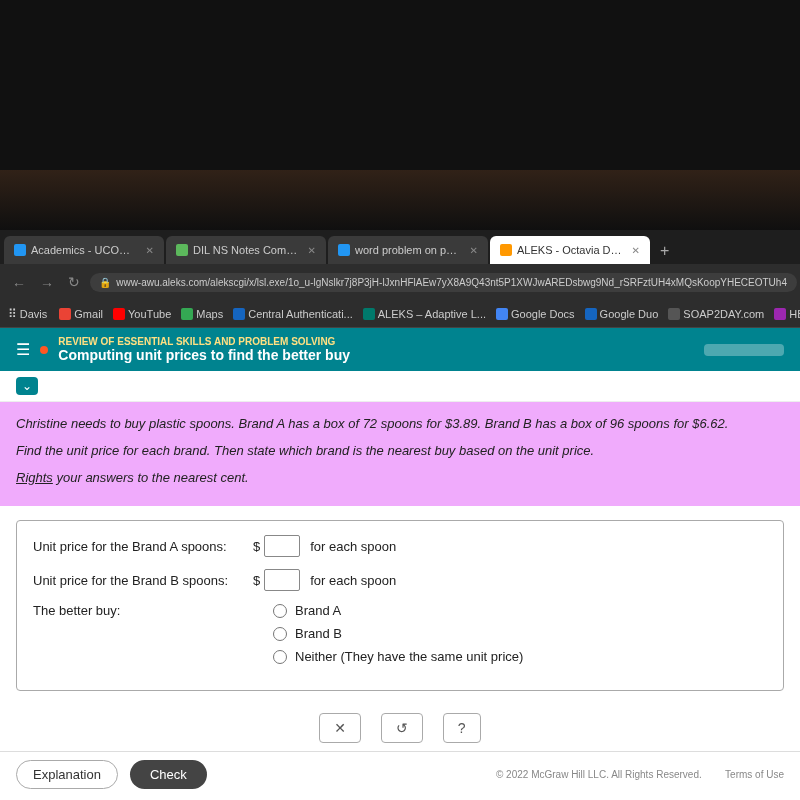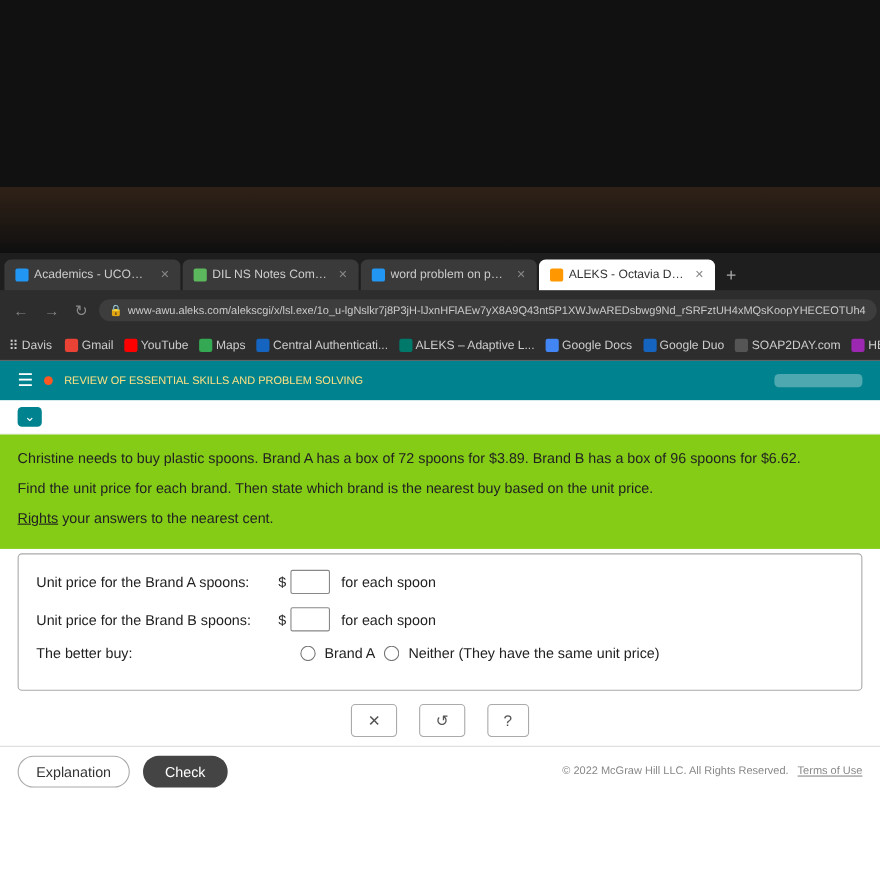--- a/index.html
+++ b/index.html
@@ -183,21 +183,21 @@
       border-radius: 50%;
       background: #ff5722;
     }
     .header-text-block {
       display: flex;
       flex-direction: column;
     }
     .header-small {
       font-size: 10px;
       color: #ffe082;
-      font-weight: normal;
+      font-weight: bold;
       text-transform: uppercase;
     }
     .header-title {
       font-size: 14px;
       color: #fff;
       font-weight: bold;
     }
     .header-spacer { flex: 1; }
     .header-bar-right {
       width: 80px;
@@ -222,35 +222,36 @@
       cursor: pointer;
       font-size: 12px;
       display: flex;
       align-items: center;
       justify-content: center;
     }
 
     
     .problem-area {
       padding: 12px 16px;
-      background: #84cc16;
+      background: #f0abfc;
+      font-style: italic;
     }
     .problem-text {
       font-size: 13px;
       color: #222;
       line-height: 1.6;
       margin-bottom: 6px;
     }
     .underline { text-decoration: underline; }
 
     
     .answer-box {
       border: 1px solid #aaa;
       border-radius: 4px;
-      margin: 4px 16px;
+      margin: 14px 16px;
       padding: 14px 16px;
       background: #fff;
     }
     .answer-row {
       display: flex;
       align-items: center;
       margin-bottom: 12px;
       font-size: 13px;
       color: #222;
     }
@@ -274,21 +275,21 @@
       font-size: 12px;
     }
     .for-each-spoon {
       font-size: 13px;
       margin-left: 6px;
       color: #222;
       text-align: center;
     }
     .radio-group {
       display: flex;
-      flex-direction: row;
+      flex-direction: column;
       gap: 8px;
       margin-left: 20px;
     }
     .radio-row {
       display: flex;
       align-items: center;
       gap: 8px;
       font-size: 13px;
     }
     .radio-input {
@@ -442,20 +443,21 @@
       </div>
   </div>
 
   <div class="page-content">
 
     <div class="aleks-header">
       <span class="hamburger">☰</span>
       <div class="header-dot"></div>
       <div class="header-text-block">
         <span class="header-small">REVIEW OF ESSENTIAL SKILLS AND PROBLEM SOLVING</span>
+        <span class="header-title">Computing unit prices to find the better buy</span>
       </div>
       <div class="header-spacer"></div>
       <div class="header-bar-right"></div>
     </div>
 
     <div class="chevron-row">
       <button class="chevron-btn">⌄</button>
     </div>
 
     <div class="problem-area">
@@ -489,37 +491,41 @@
 
       <div class="answer-row" style="align-items:flex-start;">
         <span class="better-buy-label">The better buy:</span>
         <div class="radio-group" id="radio-group">
             <div class="radio-row">
               <input type="radio" name="better-buy" class="radio-input" style="">
               <span>Brand A</span>
             </div>
             <div class="radio-row">
               <input type="radio" name="better-buy" class="radio-input" style="">
+              <span>Brand B</span>
+            </div>
+            <div class="radio-row">
+              <input type="radio" name="better-buy" class="radio-input" style="">
               <span>Neither (They have the same unit price)</span>
             </div>
           </div>
       </div>
 
     </div>
 
     <div class="action-row">
       <button class="action-btn">✕</button>
       <button class="action-btn">↺</button>
       <button class="action-btn">?</button>
     </div>
 
     <div class="bottom-bar">
       <button class="explanation-btn">Explanation</button>
       <button class="check-btn">Check</button>
       <span class="copyright-text">
         <span>© 2022 McGraw Hill LLC. All Rights Reserved.</span>
         &nbsp;
-        <span style="text-decoration:underline;cursor:pointer;">Terms of Use</span>
+        <span style="cursor:pointer;margin-left:15px;">Terms of Use</span>
       </span>
     </div>
 
   </div>
 </div>
 
 </body></html>

